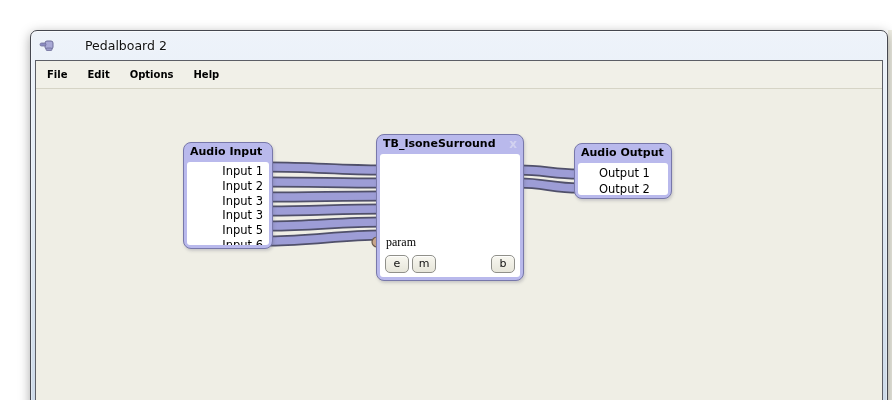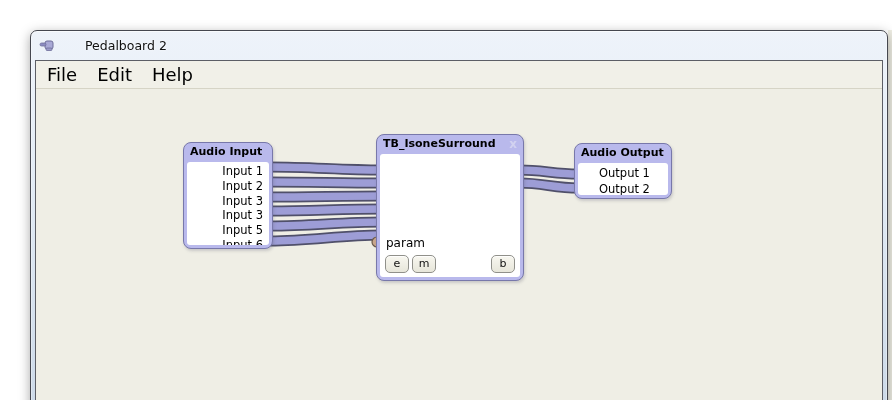--- a/index.html
+++ b/index.html
@@ -26,39 +26,39 @@
   .app-icon{width:16px;height:13px;margin-right:6px;flex:0 0 auto;}
   .title-text{font-size:12.5px;color:#111;text-shadow:0 0 3px rgba(255,255,255,0.9);}
   .client{
     position:absolute;left:4px;right:4px;top:29px;bottom:0;
     border:1px solid #5c5e66;border-bottom:none;background:var(--canvas-bg,#efeee5);
   }
   .menubar{
     height:28px;background:var(--menubar-bg,#f1f0e8);
     border-bottom:1px solid #d6d4c6;display:flex;align-items:center;padding-left:1px;
   }
-  .menu-item{font-size:18px;color:#000;padding:5px 8px;margin:0 2px;cursor:default;}
+  .menu-item{font-size:10px;color:#000;padding:5px 8px;margin:0 2px;cursor:default;font-weight:bold;}
   .canvas{position:absolute;left:0;right:0;top:29px;bottom:0;overflow:hidden;}
   .cable-svg{position:absolute;left:0;top:0;}
   .cable-under{fill:none;stroke:var(--cable-outline,#50506a);stroke-width:11;stroke-linecap:round;}
   .cable-over{fill:none;stroke:var(--cable-fill,#9d9dd6);stroke-width:7.5;stroke-linecap:round;}
   .node{
     position:absolute;background:var(--node-fill,#b9b9ec);
     border:1.5px solid var(--node-border,#7878aa);border-radius:8px;
     box-shadow:1px 2px 3px rgba(90,90,110,0.25);
   }
   .node-header{height:17px;line-height:16px;font-weight:bold;font-size:11px;color:#000;padding:1px 6px 0;white-space:nowrap;}
   .node-body{position:absolute;left:3px;right:3px;top:19px;bottom:3px;background:var(--node-body,#fff);border-radius:3px;overflow:hidden;}
   .pin-row{font-size:11.5px;color:#000;height:14.8px;line-height:14.8px;white-space:nowrap;}
   .rows-right{padding-top:2px;}
   .rows-right .pin-row{text-align:right;padding-right:6px;}
   .rows-left{padding-top:3px;}
   .rows-left .pin-row{text-align:left;padding-left:21px;height:15.5px;line-height:15.5px;}
   .close-x{position:absolute;right:6px;top:2px;font-size:12px;font-weight:bold;color:var(--close-glyph-color,#d2d2f0);line-height:14px;cursor:default;}
-  .param-label{position:absolute;left:6px;bottom:27px;font-size:12px;color:#000;}
+  .param-label{position:absolute;left:6px;bottom:27px;font-size:12px;color:#000;font-family:Liberation Serif, serif;}
   .btn-row{position:absolute;left:5px;right:5px;bottom:4px;height:18px;}
   .mini-btn{
     position:absolute;top:0;width:24px;height:18px;border:1px solid var(--button-border,#90908a);
     border-radius:5px;background:linear-gradient(to bottom,#f8f7f0,var(--button-bg,#e7e6da));
     font-size:11px;color:#111;text-align:center;line-height:16px;
     box-shadow:inset 0 1px 0 rgba(255,255,255,0.8);cursor:default;
   }
 </style>
 </head>
 <body>
@@ -74,20 +74,21 @@
       <rect x="7" y="9" width="6" height="2.5" rx="1" fill="#9a9ac8" stroke="#6e6e9a" stroke-width="0.8"></rect>
     </svg>
     <span class="title-text">Pedalboard 2</span>
   </div>
 
   <div class="client">
 
     <div class="menubar">
       <span class="menu-item">File</span>
       <span class="menu-item">Edit</span>
+      <span class="menu-item">Options</span>
       <span class="menu-item">Help</span>
     </div>
 
     <div class="canvas">
 
       <svg class="cable-svg" width="846" height="312" viewBox="0 0 846 312">
         <g>
           <path class="cable-under" d="M234 77 C275 77 305 80 346 80"></path>
           <path class="cable-under" d="M234 92 C275 92 305 93 346 93"></path>
           <path class="cable-under" d="M234 107 C275 107 305 106 346 106"></path>

